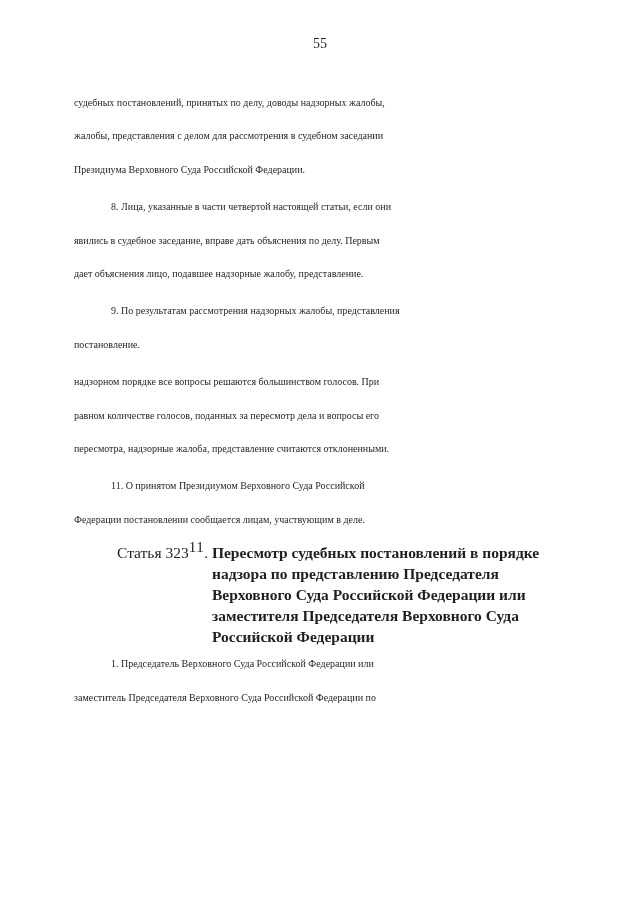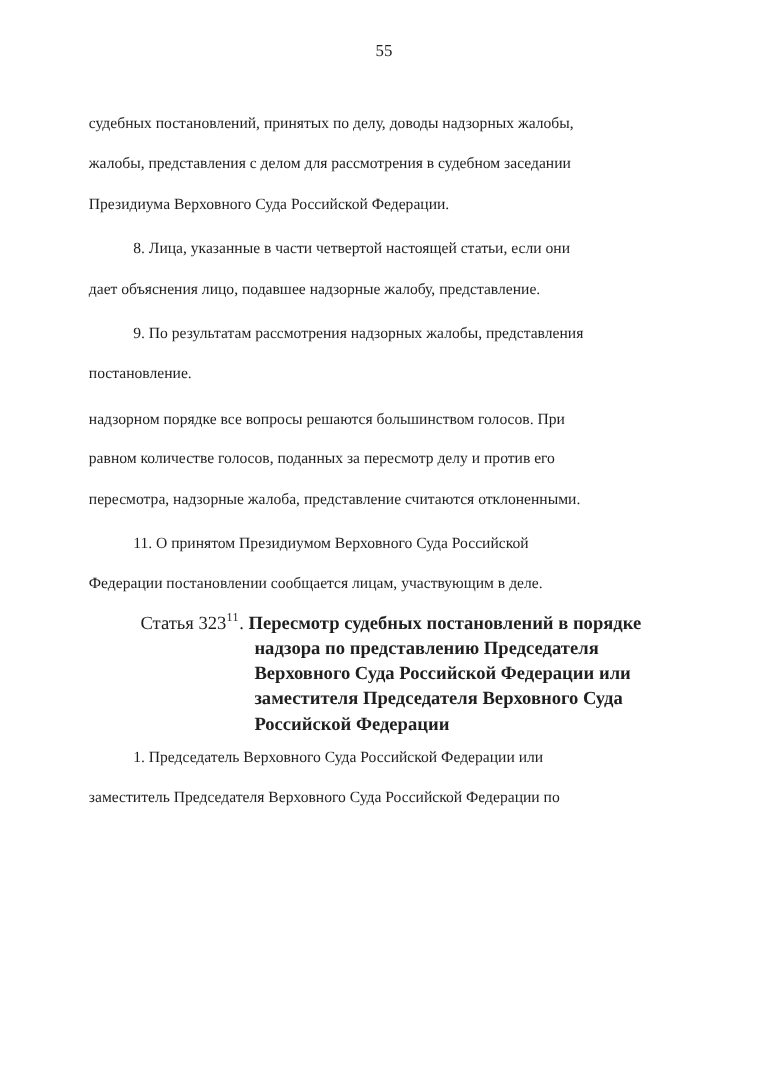--- a/index.html
+++ b/index.html
@@ -27,69 +27,70 @@
   }
   .text-block {
     position: absolute;
     top: 86px;
     left: 74px;
     width: 500px;
   }
   .para { margin: 4px 0 0 0; }
   .para:first-child { margin-top: 0; }
   .para.body .line {
-    font-size: 13px;
+    font-size: 10px;
     line-height: 33.4px;
     text-align: justify;
     text-align-last: left;
   }
   .para.heading {
     margin: 6px 0 0 43px;
     width: 423px;
   }
   .para.heading .line {
     font-size: 15.5px;
     line-height: 21px;
     text-align: justify;
     text-align-last: left;
   }
   .para.heading + .para.body { margin-top: 0; }
   .line.just { text-align-last: justify; }
   .line.ind { padding-left: 37px; }
   .line.hang { padding-left: 95px; }
   .b { font-weight: bold; }
   sup.fn {
-    font-size: 10px;
+    font-size: 15px;
     line-height: 0;
     vertical-align: super;
     letter-spacing: 0.5px;
   }
 </style>
 </head>
 <body>
 
 <div class="page">
   <div class="page-number">55</div>
   <div class="text-block">
       <div class="para body">
         <div class="line just"><span>судебных постановлений, принятых по делу, доводы надзорных жалобы,</span></div>
         <div class="line just"><span>жалобы, представления с делом для рассмотрения в судебном заседании</span></div>
         <div class="line"><span>Президиума Верховного Суда Российской Федерации.</span></div>
       </div>
       <div class="para body">
         <div class="line just ind"><span>8. Лица, указанные в части четвертой настоящей статьи, если они</span></div>
+        <div class="line just"><span>явились в судебное заседание, вправе дать объяснения по делу. Первым</span></div>
         <div class="line"><span>дает объяснения лицо, подавшее надзорные жалобу, представление.</span></div>
       </div>
       <div class="para body">
         <div class="line just ind"><span>9. По результатам рассмотрения надзорных жалобы, представления</span></div>
         <div class="line"><span>постановление.</span></div>
       </div>
       <div class="para body">
         <div class="line just"><span>надзорном порядке все вопросы решаются большинством голосов. При</span></div>
-        <div class="line just"><span>равном количестве голосов, поданных за пересмотр делу и против его</span></div>
+        <div class="line just"><span>равном количестве голосов, поданных за пересмотр дела и вопросы его</span></div>
         <div class="line"><span>пересмотра, надзорные жалоба, представление считаются отклоненными.</span></div>
       </div>
       <div class="para body">
         <div class="line just ind"><span>11. О принятом Президиумом Верховного Суда Российской</span></div>
         <div class="line"><span>Федерации постановлении сообщается лицам, участвующим в деле.</span></div>
       </div>
       <div class="para heading">
         <div class="line just"><span>Статья 323</span><sup class="fn">11</sup><span>. </span><span class="b">Пересмотр судебных постановлений в порядке</span></div>
         <div class="line just hang"><span class="b">надзора по представлению Председателя</span></div>
         <div class="line just hang"><span class="b">Верховного Суда Российской Федерации или</span></div>

